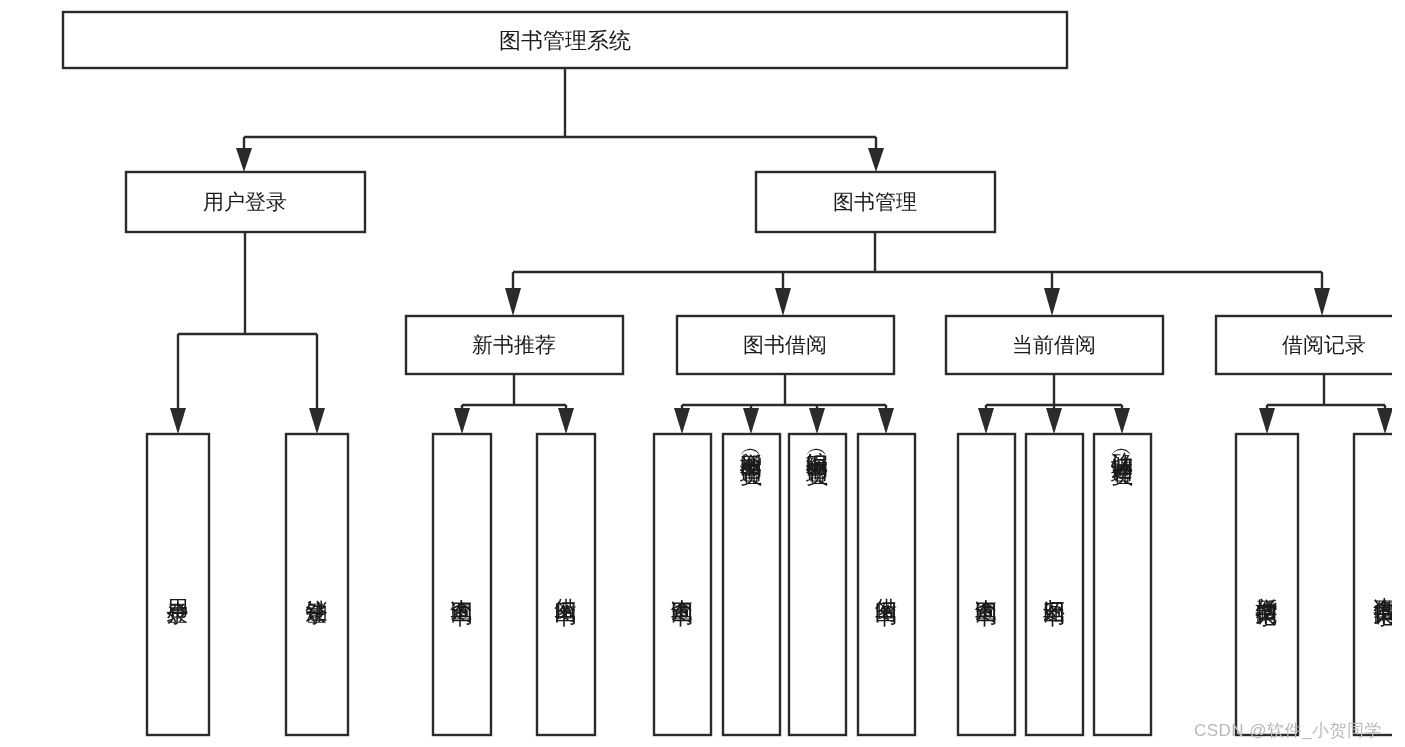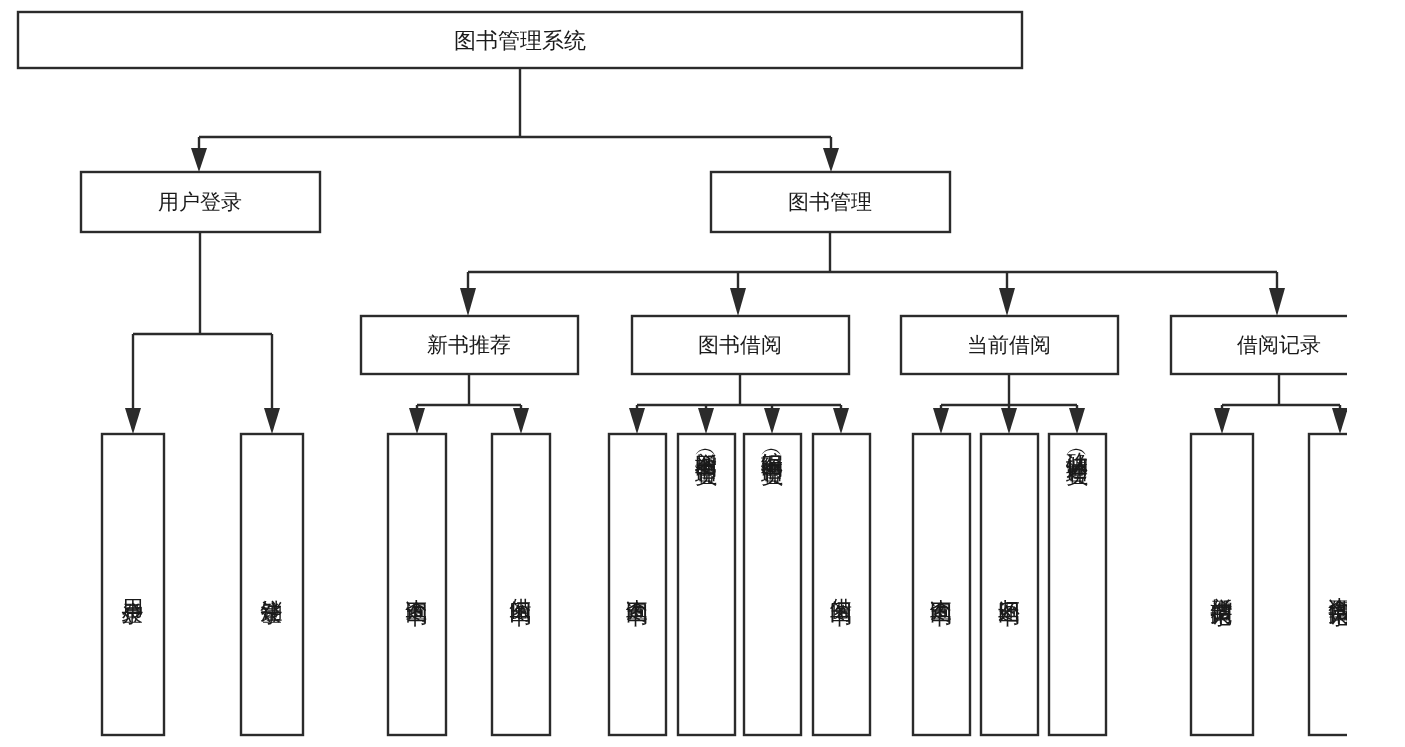--- a/index.html
+++ b/index.html
@@ -10,20 +10,21 @@
   }
   body {
     font-family: "Liberation Sans", "DejaVu Sans", sans-serif;
   }
   #diagram-root {
     position: relative;
     width: 1347px;
     height: 747px;
     background: #ffffff;
     overflow: hidden;
+    margin-left: 45px;
   }
   svg.diagram-canvas {
     position: absolute;
     left: 0;
     top: 0;
     width: 1405px;
     height: 747px;
     display: block;
   }
   .node-box {
@@ -231,14 +232,15 @@
     <span class="leaf-label-vert">确认归还（管理员）</span>
   </div>
 
   <div class="leaf-label-wrap" style="left:1191px; top:434px; width:62px; height:301px;">
     <span class="leaf-label-vert">新增借阅记录</span>
   </div>
   <div class="leaf-label-wrap" style="left:1309px; top:434px; width:62px; height:301px;">
     <span class="leaf-label-vert">查询借阅记录</span>
   </div>
 
+  <div class="watermark">CSDN @软件_小贺同学</div>
 
 </div>
 
 </body></html>

